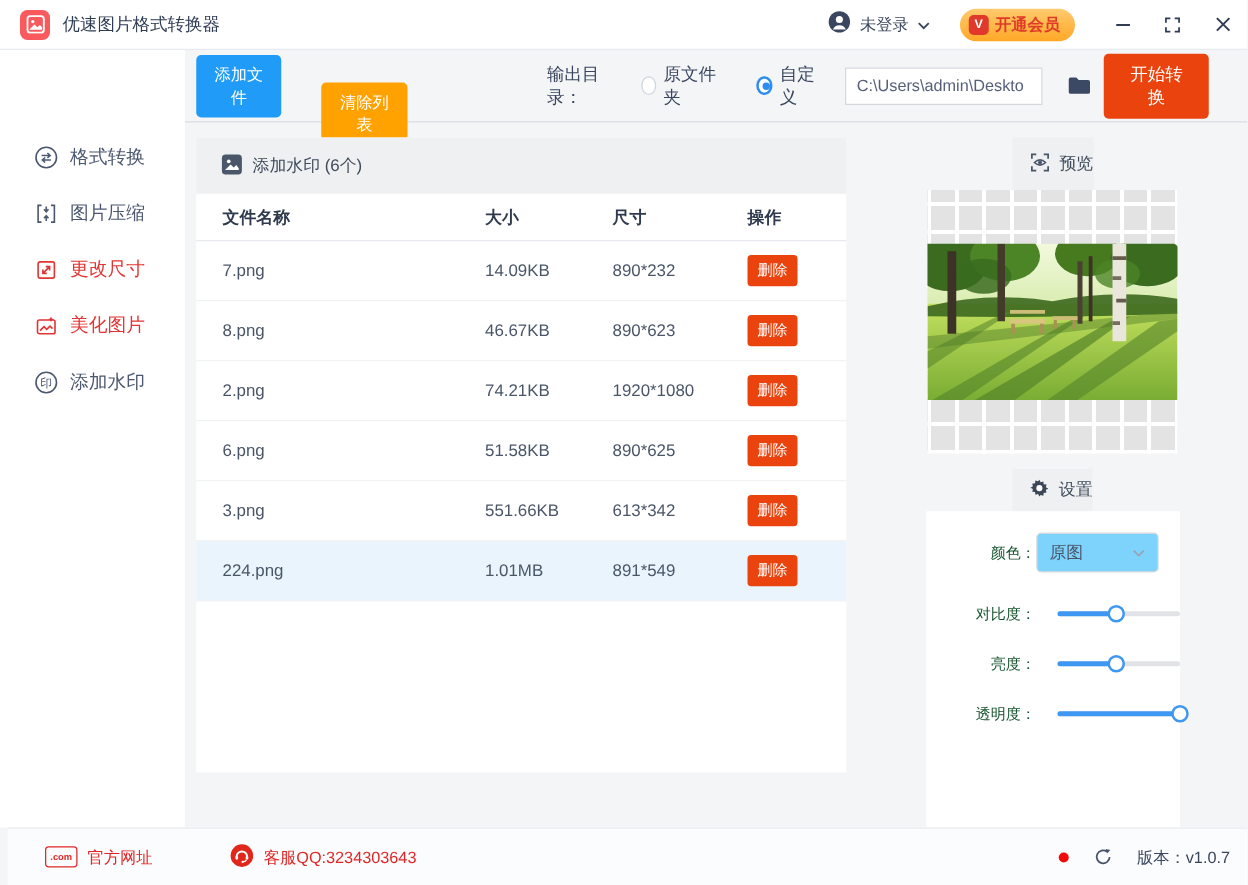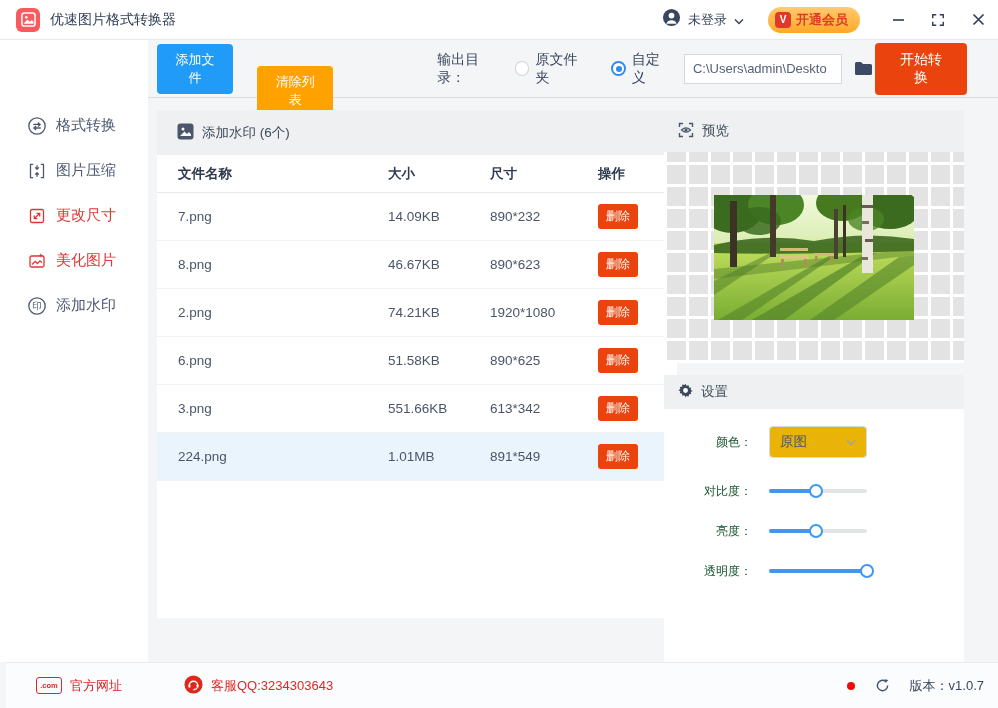--- a/index.html
+++ b/index.html
@@ -30,21 +30,21 @@
   .winctl{display:flex;align-items:center;margin-left:18px;}
   .winctl .wbtn{width:40px;height:40px;display:flex;align-items:center;justify-content:center;cursor:pointer;color:#2e3c54;}
   
   .sidebar{position:absolute;left:0;top:40px;width:148px;height:622px;background:#ffffff;padding-top:63px;box-sizing:border-box;}
   .side-item{display:flex;align-items:center;height:45px;padding-left:27px;gap:9px;font-size:15px;color:#4c5870;cursor:pointer;}
   .side-item.hl{color:#e23434;}
   .side-item .sico{display:flex;align-items:center;justify-content:center;width:20px;height:20px;}
   
   .toolbar{
     position:absolute;left:148px;top:40px;right:0;height:58px;display:flex;align-items:center;
-    padding:0 0 0 9px;box-sizing:border-box;border-bottom:1px solid #d9dde3;
+    padding:0 0 0 9px;box-sizing:border-box;border-bottom:1px solid #d9dde3;gap:8px;
   }
   .btn{border:none;border-radius:4px;color:#fff;font-size:13px;padding:7px 13px;cursor:pointer;font-family:inherit;}
   .btn-add{background:#209bf7;}
   .btn-clear{background:#ffa200;margin-left:24px;margin-top:45px;}
   .out-label{margin-left:104px;font-size:14px;color:#39465e;}
   .radio-wrap{display:flex;align-items:center;gap:6px;margin-left:10px;cursor:pointer;}
   .radio{width:15px;height:15px;border-radius:50%;background:#fff;border:1px solid #cfd4db;box-sizing:border-box;}
   .radio.on{border:2px solid #2d8cf0;position:relative;}
   .radio.on::after{content:"";position:absolute;left:2.5px;top:2.5px;width:6px;height:6px;border-radius:50%;background:#2d8cf0;}
   .radio-label{font-size:14px;color:#39465e;}
@@ -56,37 +56,37 @@
   .btn-start{margin-left:auto;margin-right:31px;background:#ea430d;font-size:14px;padding:8px 19px;}
   
   .table-panel{position:absolute;left:157px;top:110px;width:520px;height:508px;background:#fff;}
   .panel-head{height:45px;background:#eef0f2;display:flex;align-items:center;padding-left:20px;gap:8px;font-size:13.5px;color:#3f4a5a;}
   .thead,.trow{display:grid;grid-template-columns:210px 102px 108px 1fr;align-items:center;padding-left:21px;box-sizing:border-box;}
   .thead{height:38px;font-weight:bold;font-size:13.5px;color:#2f3a4e;border-bottom:1px solid #e8eaed;}
   .trow{height:48px;font-size:13.5px;color:#4a5668;border-bottom:1px solid #f0f2f4;cursor:default;}
   .trow.sel{background:#e9f4fd;}
   .del{width:40px;height:25px;border:none;border-radius:3px;background:#ea430d;color:#fff;font-size:12px;cursor:pointer;font-family:inherit;padding:0;}
   
-  .right-panel{position:absolute;left:664px;top:110px;width:300px;height:552px;display:flex;flex-direction:column;}
+  .right-panel{position:absolute;left:692px;top:110px;width:300px;height:552px;display:flex;flex-direction:column;align-items:center;}
   .rp-head{height:42px;background:#eef0f2;display:flex;align-items:center;padding-left:14px;gap:8px;font-size:13.5px;color:#3f4a5a;flex:0 0 auto;}
   .rp-head.small{height:34px;}
   .checker{
     flex:0 0 211px;
     background-color:#e3e3e3;
     background-image:
       repeating-linear-gradient(0deg,#fff 0 3px,transparent 3px 22px),
       repeating-linear-gradient(90deg,#fff 0 3px,transparent 3px 22px);
     display:flex;justify-content:center;align-items:center;
   }
   .rp-gap{flex:0 0 12px;background:transparent;}
   .settings-body{flex:1 1 auto;background:#fff;padding-top:17px;box-sizing:border-box;}
   .set-row{display:flex;align-items:center;margin-bottom:8px;}
   .set-label{width:88px;text-align:right;font-size:12px;color:#14532d;flex:0 0 auto;}
   .dropdown{
-    margin-left:17px;width:98px;height:32px;border:1px solid #d7dbe0;border-radius:4px;background:#eab308;
+    width:98px;height:32px;border:1px solid #d7dbe0;border-radius:4px;background:#7dd3fc;
     display:flex;align-items:center;justify-content:space-between;padding:0 10px;box-sizing:border-box;cursor:pointer;
   }
   .dd-value{font-size:13.5px;color:#4a5568;}
   .slider-row{display:flex;align-items:center;height:14px;margin-top:26px;}
   .slider{margin-left:17px;position:relative;width:98px;height:14px;cursor:pointer;}
   .slider .track{position:absolute;left:0;top:5px;width:100%;height:4px;border-radius:2px;background:#e1e3e6;}
   .slider .fill{position:absolute;left:0;top:5px;height:4px;border-radius:2px;background:#3e97f1;}
   .slider .thumb{position:absolute;top:0;width:10px;height:10px;border-radius:50%;background:#fff;border:2px solid #3e97f1;box-sizing:content-box;}
   
   .footer{

